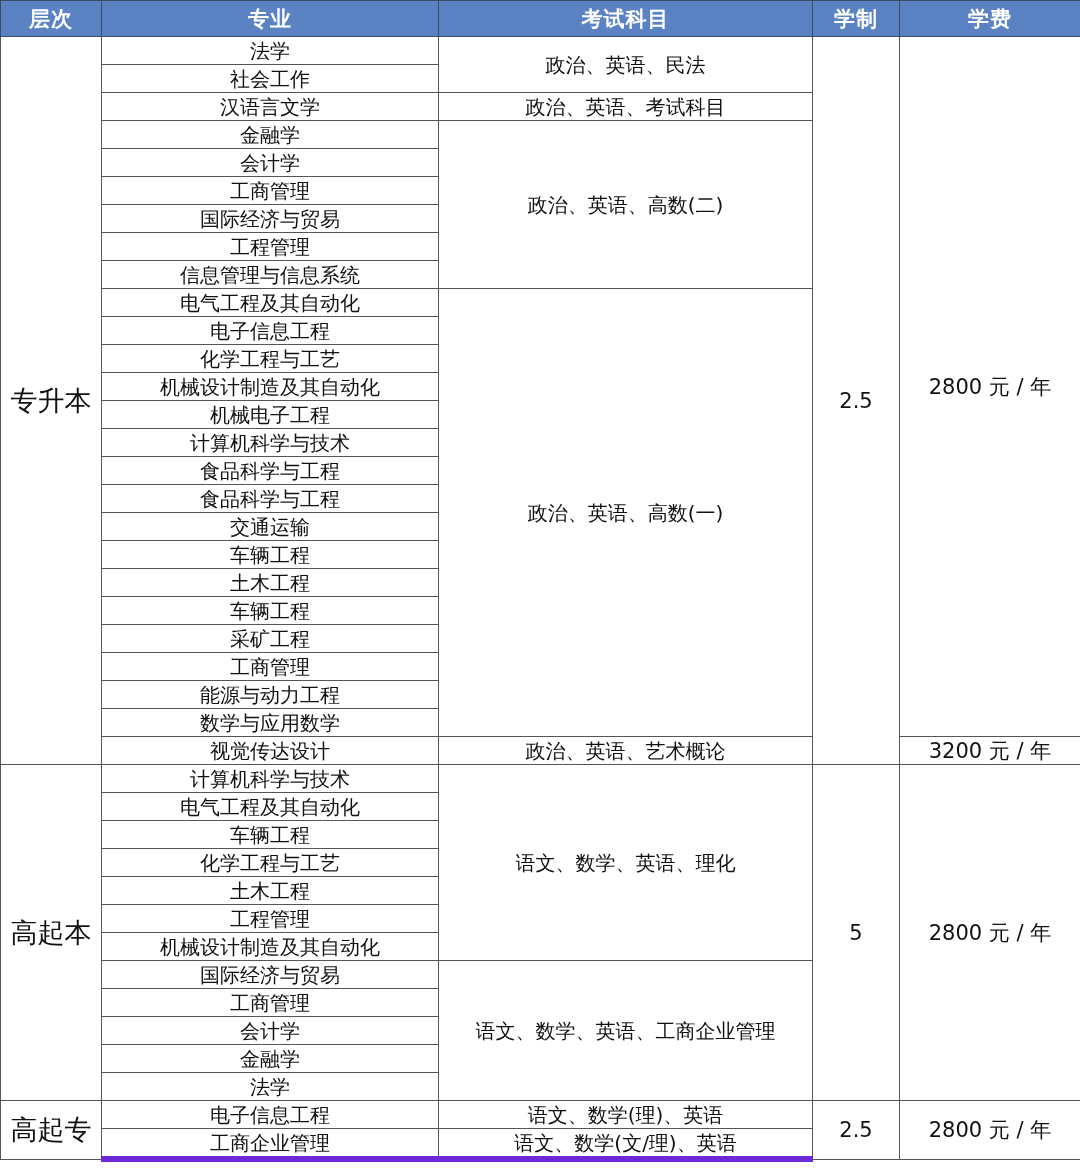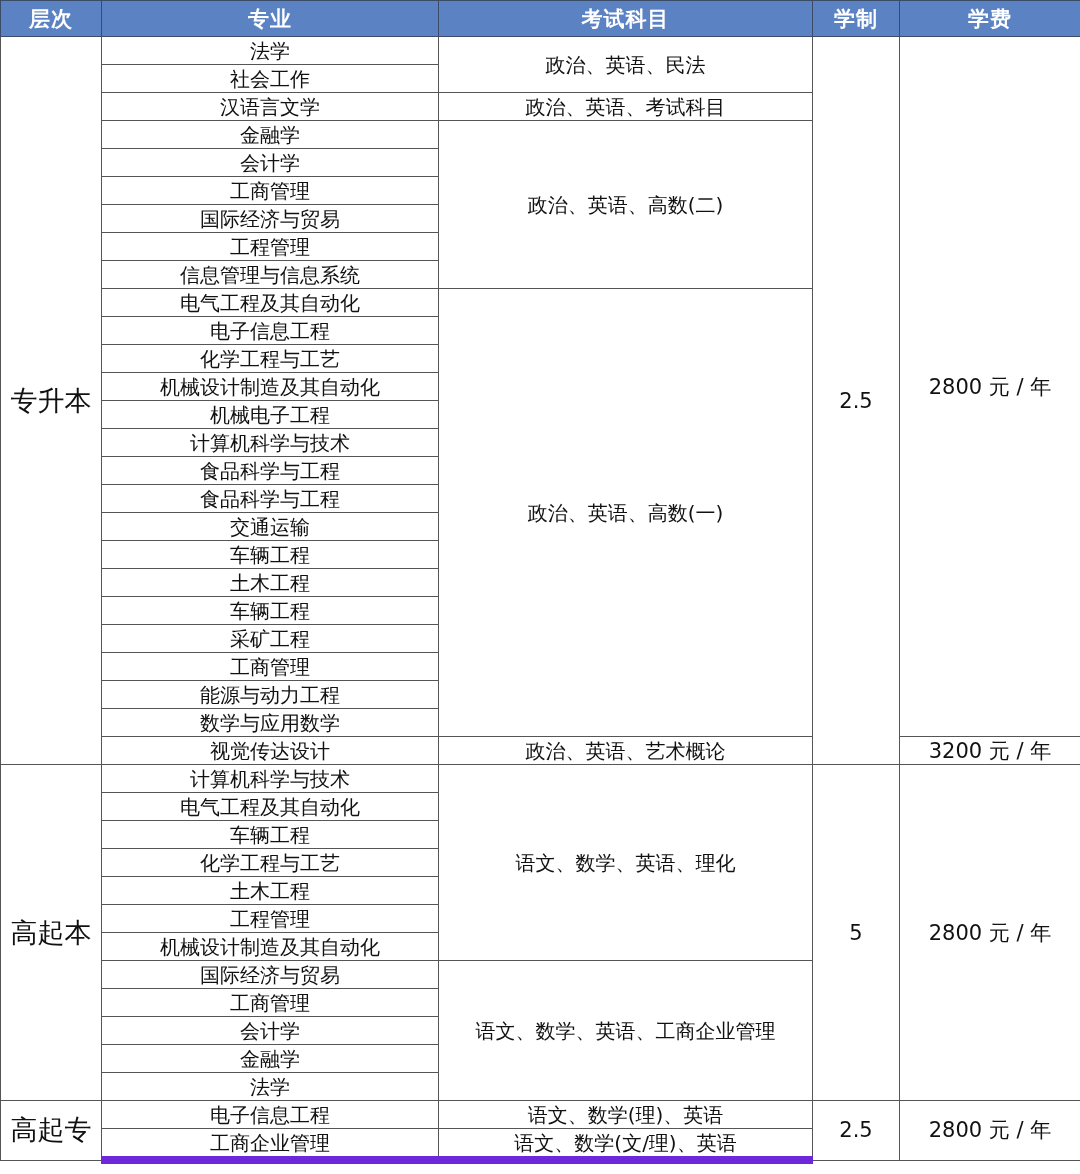--- a/index.html
+++ b/index.html
@@ -33,21 +33,21 @@
       vertical-align: middle;
       padding: 0;
       font-size: 20px;
       height: 27px;
       line-height: 26px;
       white-space: nowrap;
       overflow: hidden;
     }
     td.level { font-size: 27px; }
     td.num { font-size: 21px; }
-    .outer-bottom td { border-bottom: 8px solid #6d28d9; }
+    .outer-bottom td { border-bottom: 6px solid #6d28d9; }
   </style>
 </head>
 <body>
 
 <table class="grid">
   <colgroup>
     <col class="c1">
       <col class="c2">
       <col class="c3">
       <col class="c4">

